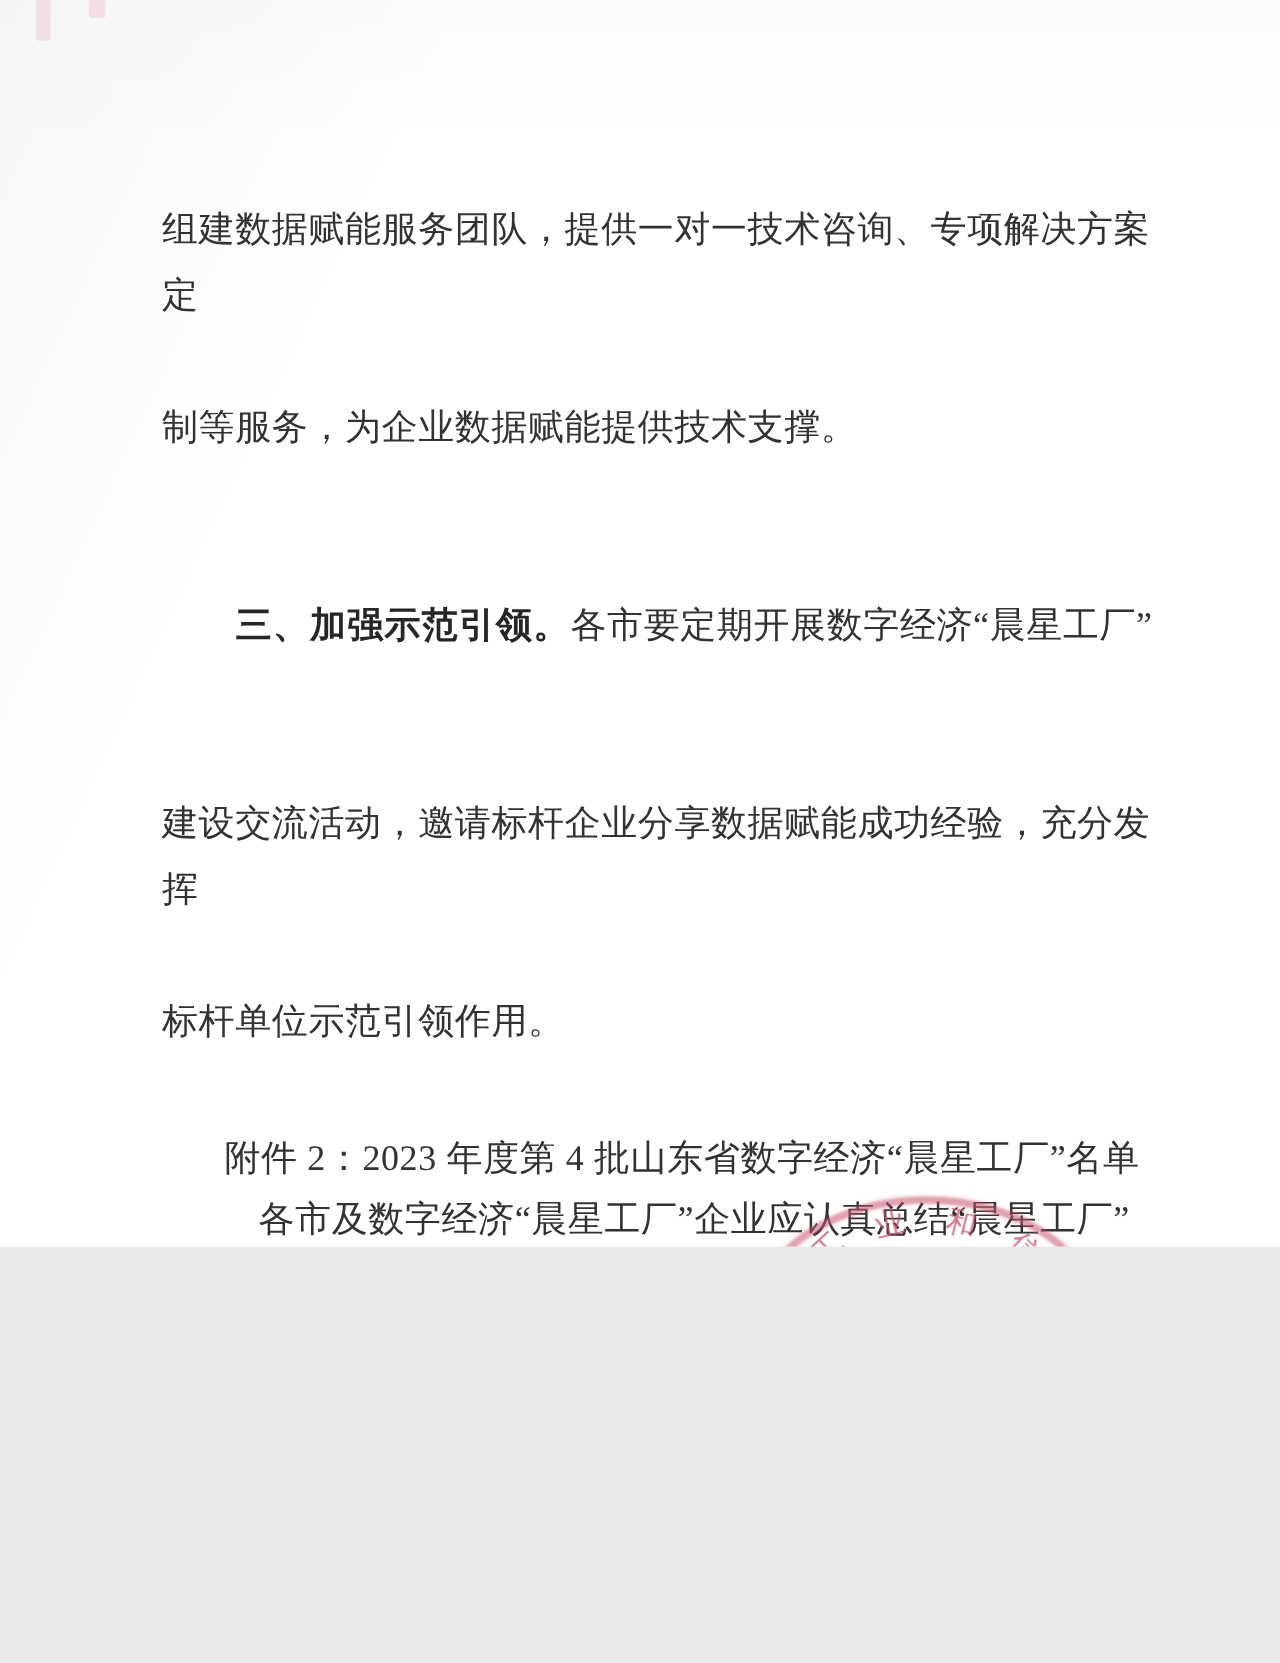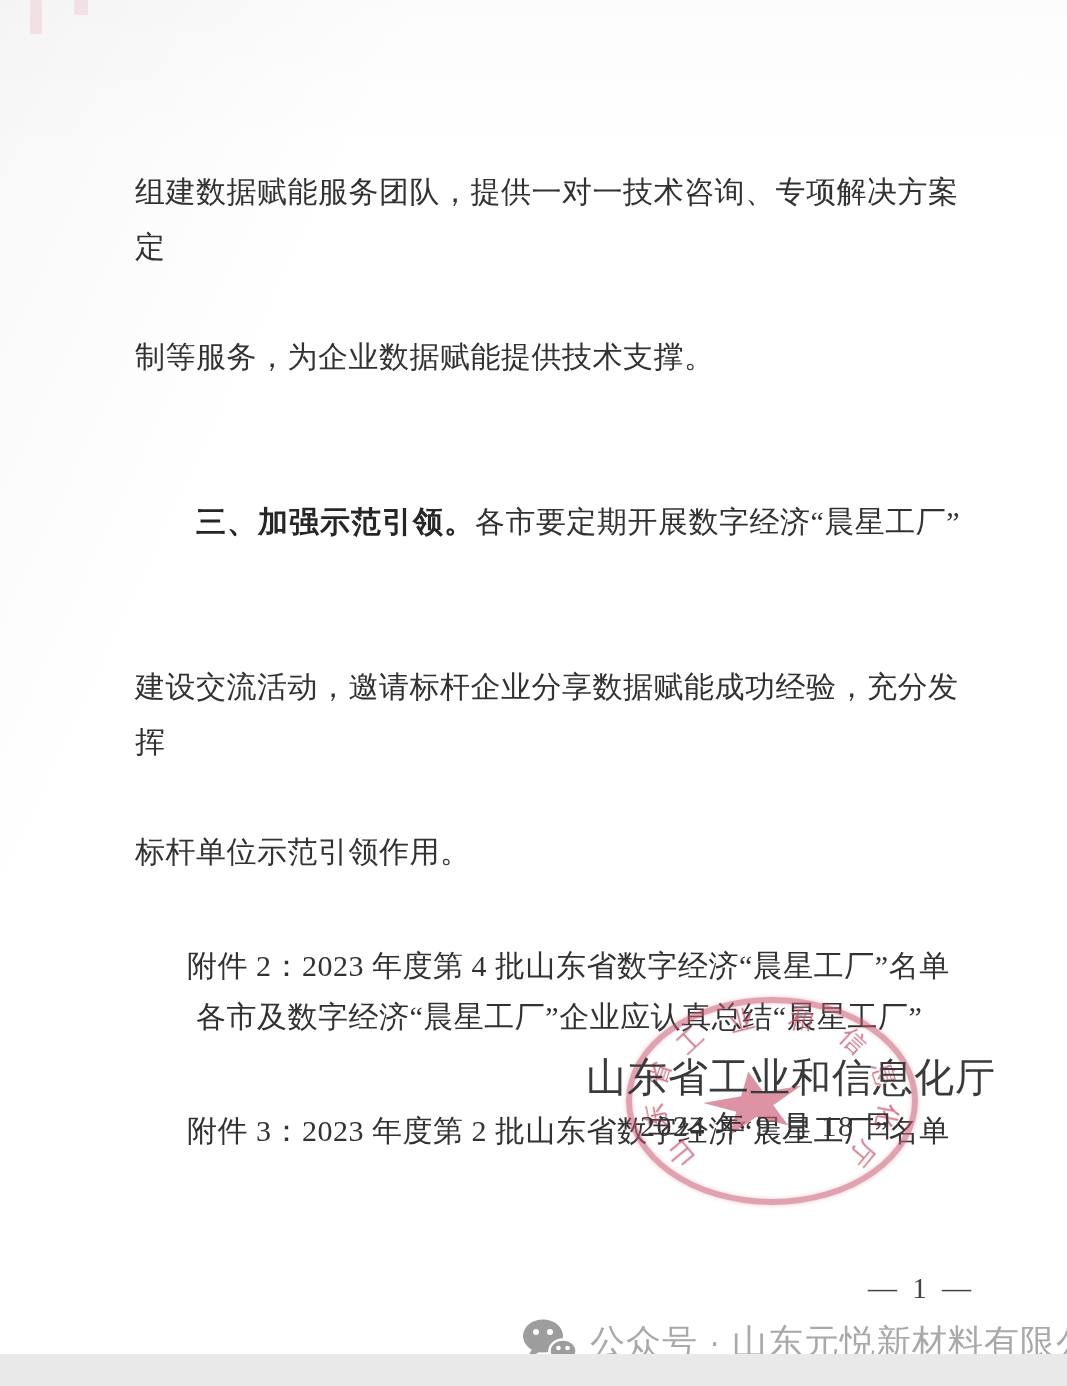--- a/index.html
+++ b/index.html
@@ -1,17 +1,17 @@
 <!DOCTYPE html>
 <html><head>
 <meta charset="utf-8">
 <style>
   html,body{margin:0;padding:0;background:#e9e9e9;}
   .page{
-    position:relative;width:1067px;height:1354px;margin:0 auto;
+    position:relative;width:1067px;height:1039px;margin:0 auto;
     background:#ffffff;overflow:hidden;
     font-family:"Liberation Serif","DejaVu Serif",serif;
     color:#323232;
   }
   .scan-shade{
     position:absolute;inset:0;pointer-events:none;
     background:
       linear-gradient(115deg, rgba(0,0,0,0.030), rgba(0,0,0,0) 26%),
       linear-gradient(180deg, rgba(0,0,0,0.012), rgba(0,0,0,0) 12%, rgba(0,0,0,0) 88%, rgba(255,255,255,0.6));
   }
@@ -19,21 +19,21 @@
   .smudge.s1{left:30px;top:0;width:12px;height:34px;}
   .smudge.s2{left:74px;top:0;width:14px;height:15px;}
 
   .body-text{
     position:absolute;left:135px;top:54px;width:826px;
     font-size:30px;letter-spacing:0.5px;line-height:55px;
     white-space:pre-wrap;
   }
   .line{height:55px;overflow:visible;}
   .ind1{padding-left:52px;}
-  .ind2{padding-left:61px;}
+  .ind2{padding-left:61px;text-align:center;}
   .b{font-weight:700;font-family:"Liberation Sans","DejaVu Sans",sans-serif;color:#262626;letter-spacing:1px;}
 
   .attachments{
     position:absolute;left:135px;top:828px;width:860px;
     font-size:30px;letter-spacing:0.5px;line-height:55px;white-space:pre-wrap;
   }
 
   .signature{
     position:absolute;left:586px;top:1050px;
     font-size:40px;letter-spacing:1px;color:#3a3a3a;z-index:3;white-space:pre;

